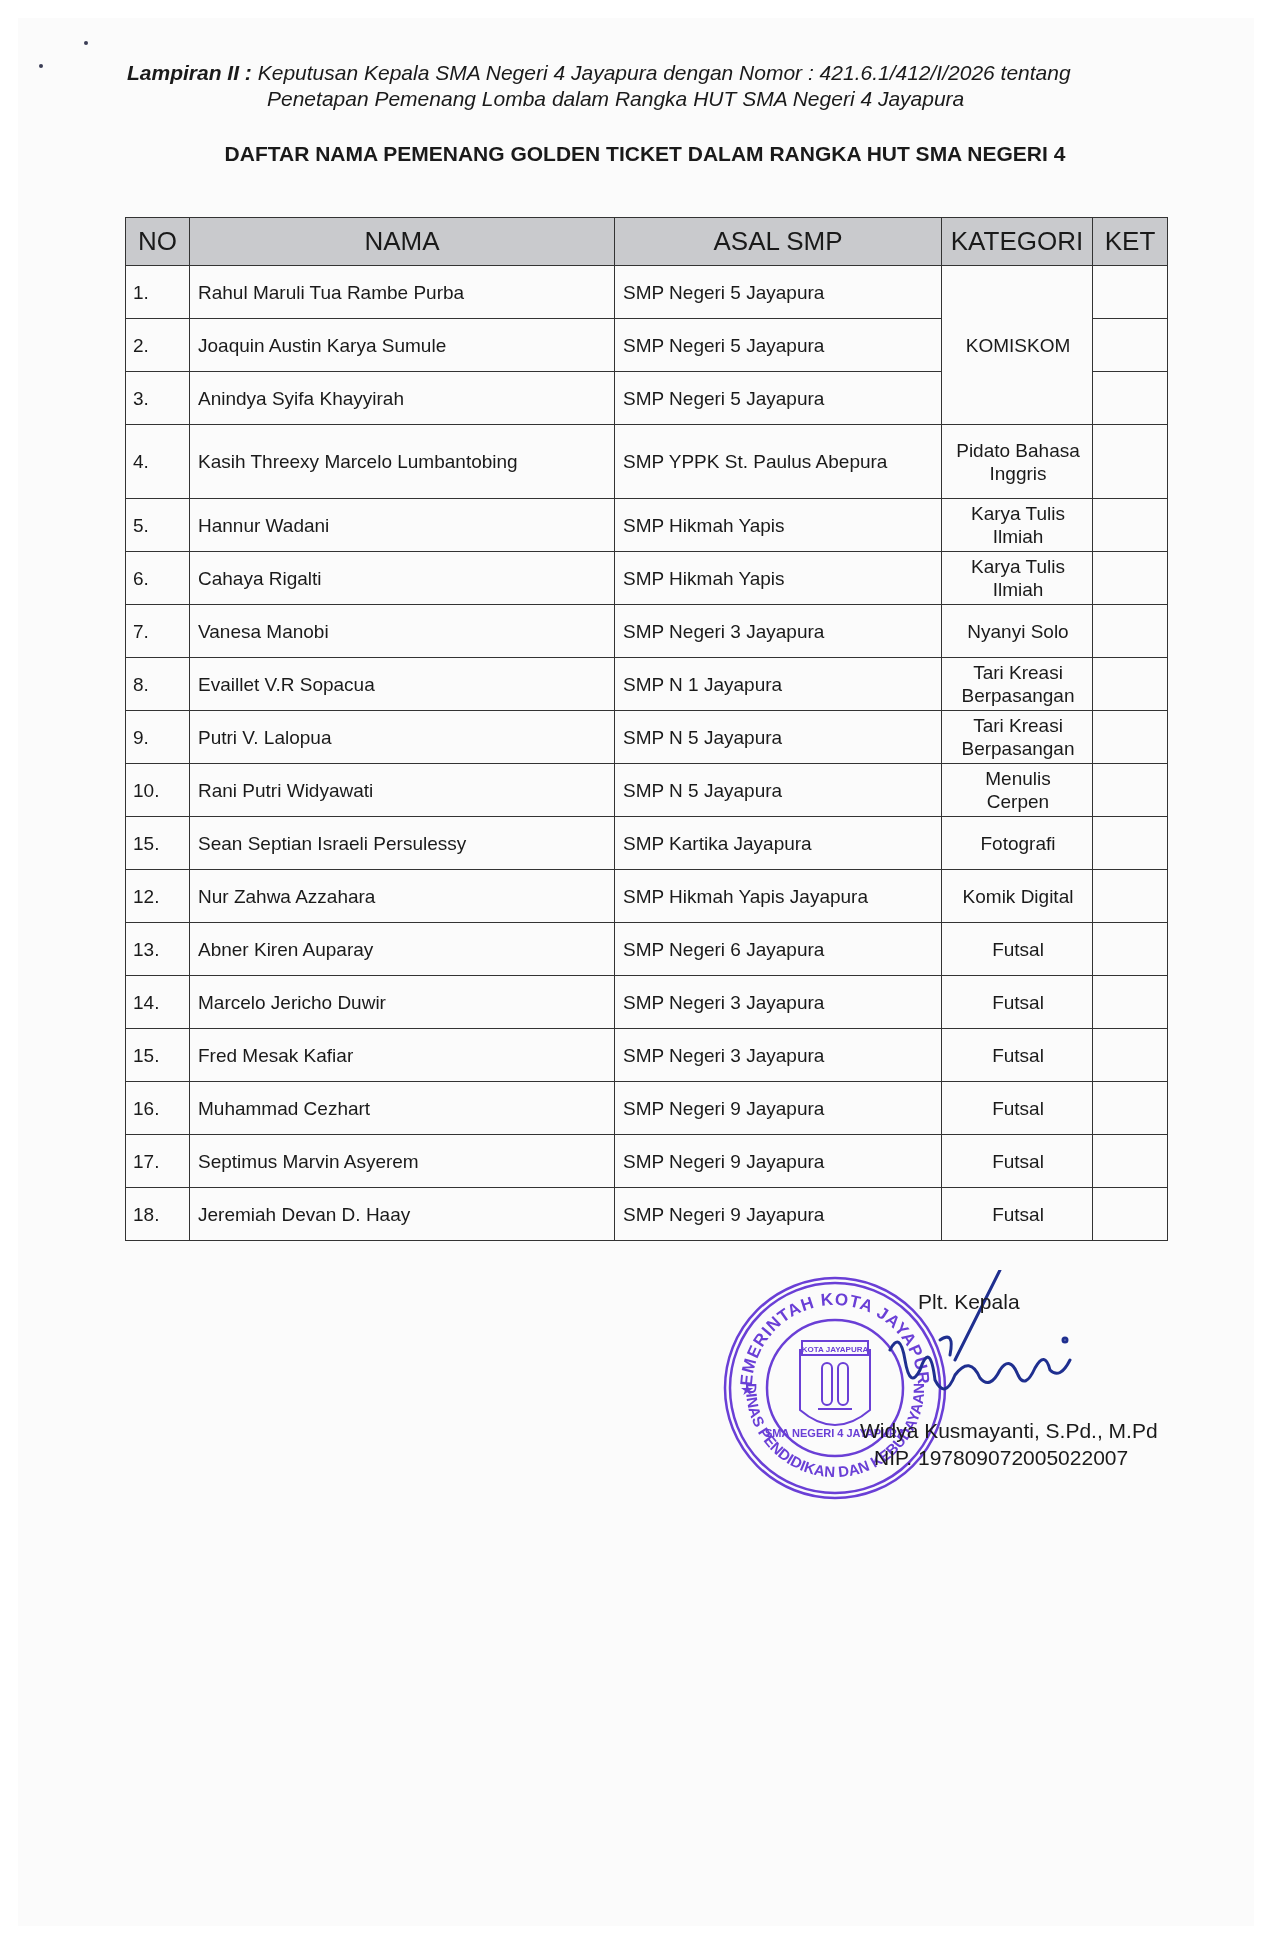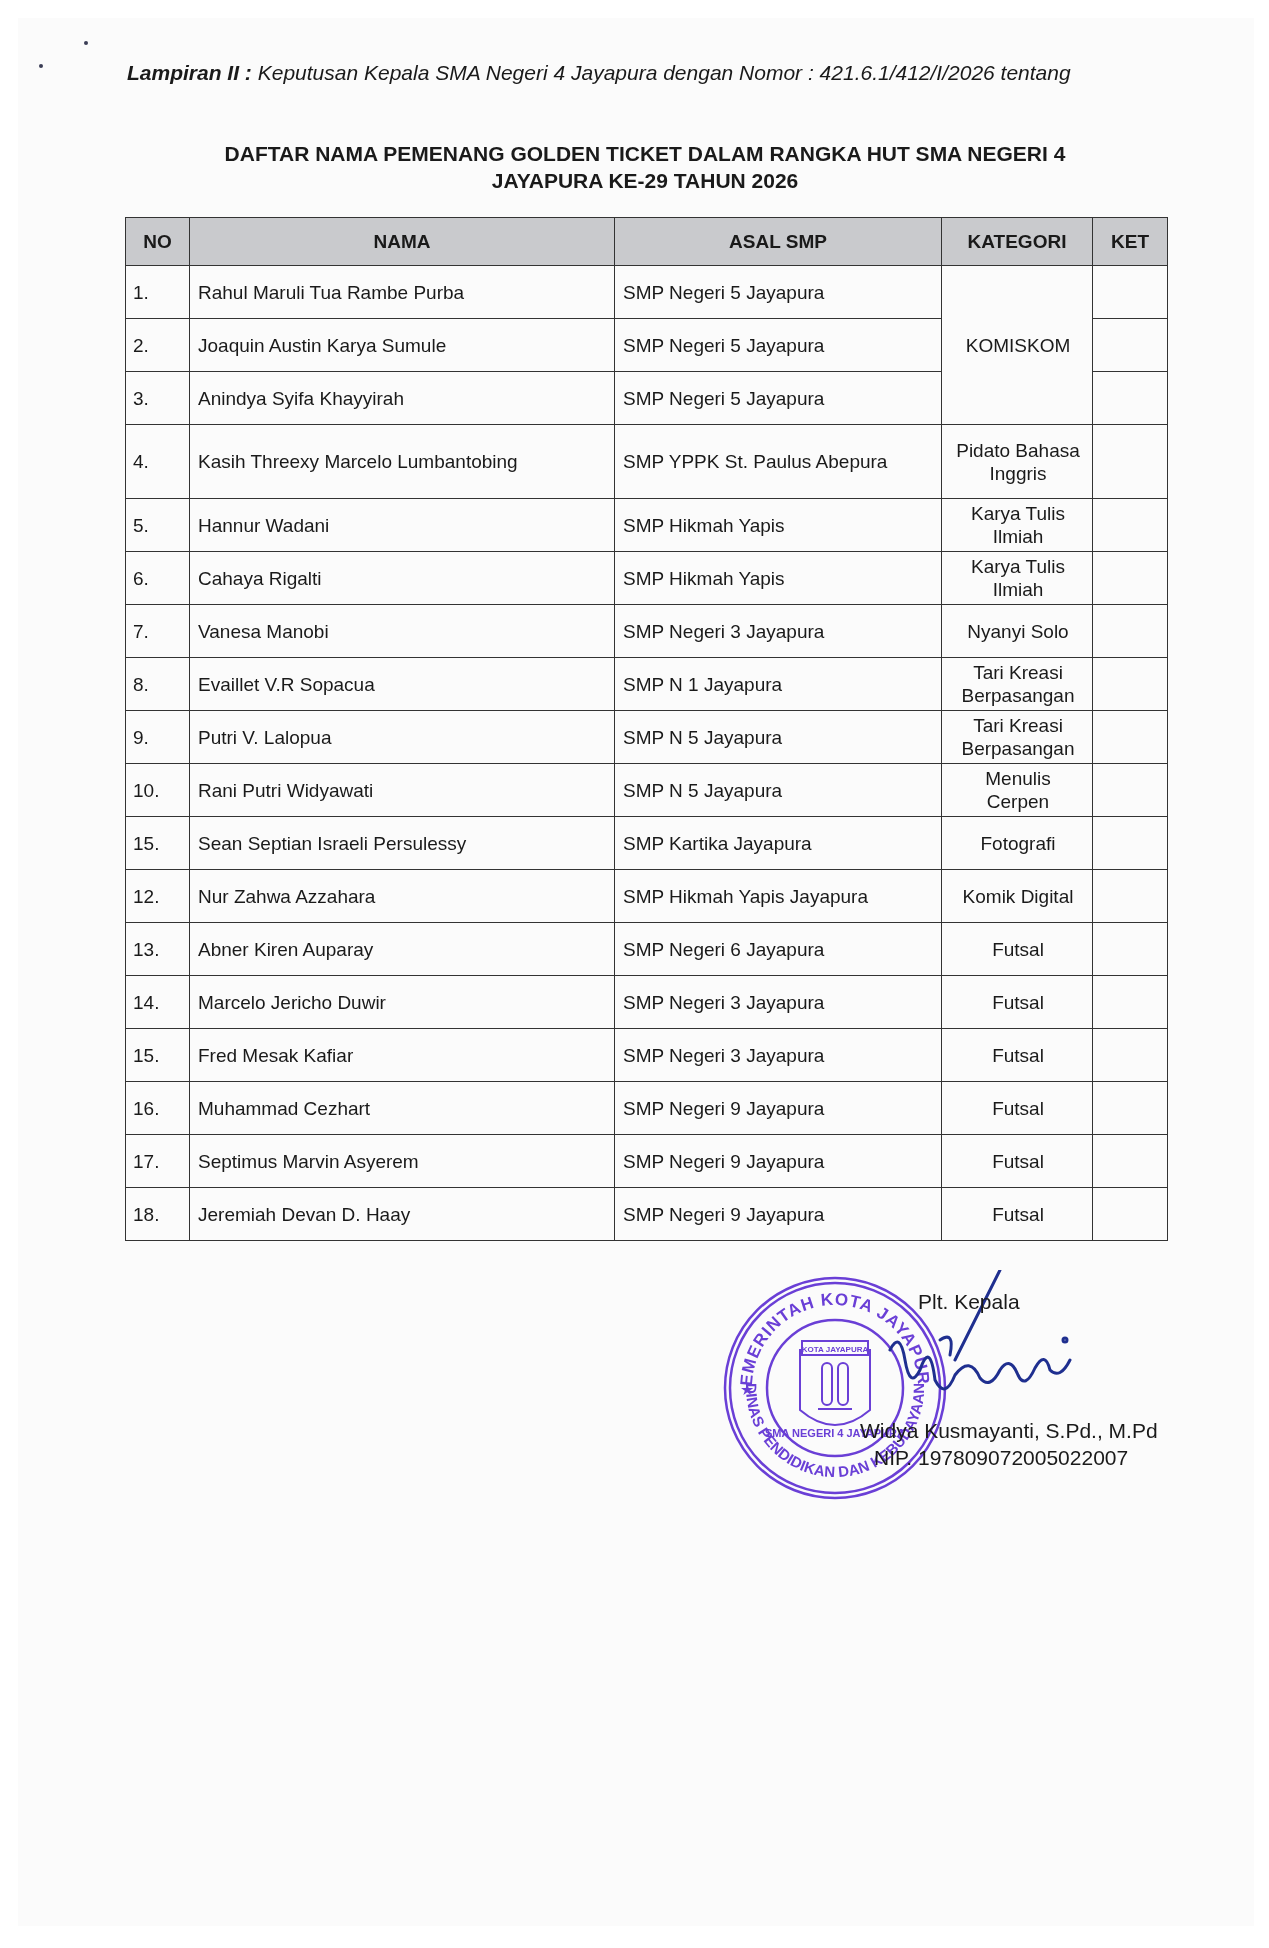--- a/index.html
+++ b/index.html
@@ -7,21 +7,21 @@
            font-family: "Liberation Sans", sans-serif; color: #1a1a1a; }
     .page { position: absolute; left: 18px; top: 18px; width: 1236px; height: 1908px; background: #fbfbfb; }
     .speck { position: absolute; width: 4px; height: 4px; border-radius: 50%; background: #3a3d55; }
     .lampiran { position: absolute; left: 127px; top: 60px; width: 1060px; font-size: 21px; line-height: 26px; font-style: italic; }
     .lampiran .lbl { font-weight: bold; }
     .lampiran .l2 { padding-left: 140px; display: block; }
     .title { position: absolute; left: 130px; top: 140px; width: 1030px; text-align: center;
              font-weight: bold; font-size: 21px; line-height: 27px; }
     table.winners { position: absolute; left: 125px; top: 217px; border-collapse: collapse; font-size: 19px; }
     table.winners th, table.winners td { border: 1.5px solid #333; padding: 0 8px; vertical-align: middle; text-align: left; }
-    table.winners th { background: #c9cacd; height: 47px; font-weight: bold; text-align: center; font-size: 19px; }
+    table.winners th { background: #c9cacd; height: 47px; font-weight: normal; text-align: center; font-size: 26px; }
     table.winners td { height: 52px; line-height: 23px; }
     table.winners td.no { padding-left: 7px; }
     table.winners td.kat { padding-left: 10px; text-align: center; }
     .c-no { width: 47px; } .c-nama { width: 408px; } .c-asal { width: 310px; margin-left: 8px; }
     .c-kat { width: 134px; } .c-ket { width: 58px; }
     .stamp { position: absolute; left: 722px; top: 1275px; width: 226px; height: 226px; }
     .sig-block { position: absolute; left: 860px; top: 1280px; font-size: 21px; }
     .plt { position: absolute; left: 58px; top: 10px; white-space: nowrap; }
     .signame { position: absolute; left: 0; top: 139px; white-space: nowrap; }
     .nip { position: absolute; left: 14px; top: 166px; white-space: nowrap; }
@@ -30,25 +30,25 @@
 </head>
 <body>
 
 <div class="page"></div>
 <div class="speck" style="left:84px;top:41px;"></div>
 <div class="speck" style="left:39px;top:64px;"></div>
 
 <div class="lampiran">
   <span class="lbl">Lampiran II :</span>
   <span>Keputusan Kepala SMA Negeri 4 Jayapura dengan Nomor : 421.6.1/412/I/2026 tentang</span>
+  <span class="l2">Penetapan Pemenang Lomba dalam Rangka HUT SMA Negeri 4 Jayapura</span>
 </div>
 
 <div class="title">
   <div>DAFTAR NAMA PEMENANG GOLDEN TICKET DALAM RANGKA HUT SMA NEGERI 4</div>
-  <div>JAYAPURA KE-29 TAHUN 2026</div>
 </div>
 
 <table class="winners">
   <thead>
     <tr>
       <th class="c-no">NO</th>
       <th class="c-nama">NAMA</th>
       <th class="c-asal">ASAL SMP</th>
       <th class="c-kat">KATEGORI</th>
       <th class="c-ket">KET</th>

